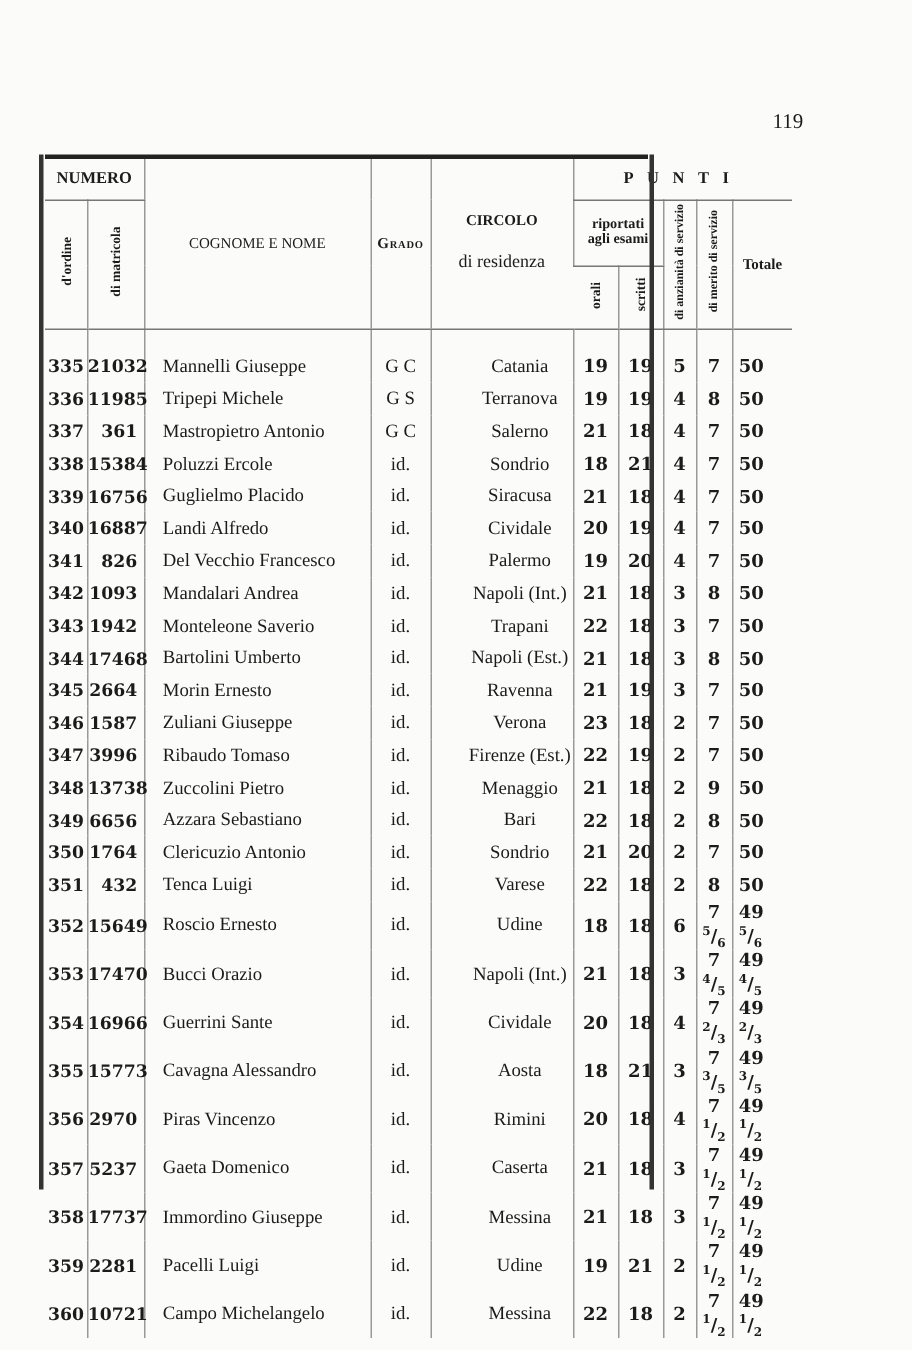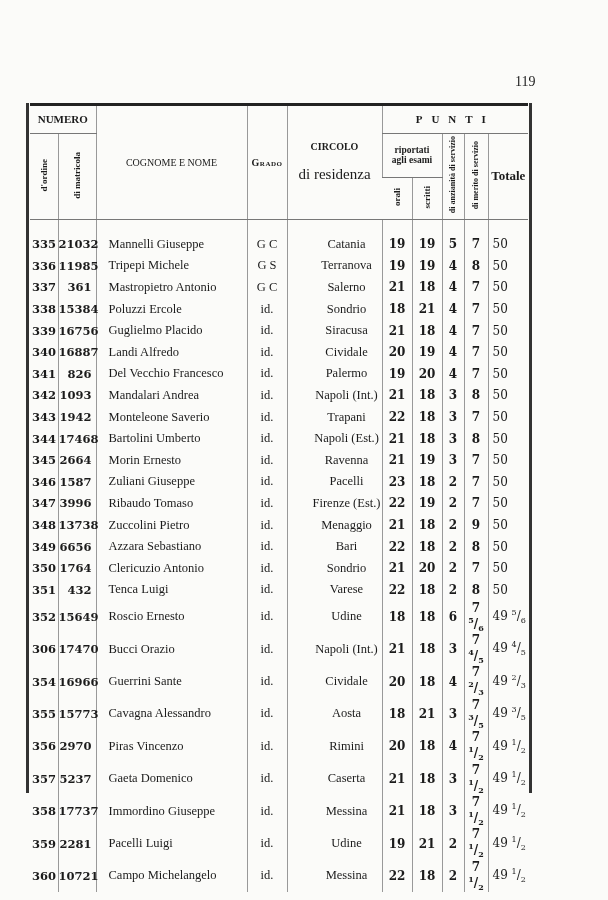--- a/index.html
+++ b/index.html
@@ -1,36 +1,36 @@
 <!DOCTYPE html>
 <html><head>
 <meta charset="utf-8">
 <style>
   html,body{margin:0;padding:0;background:#fbfbf9;}
   body{width:608px;height:900px;position:relative;overflow:hidden;font-family:"DejaVu Serif","Liberation Serif",serif;color:#1b1b1b;}
   .page-num{position:absolute;left:515px;top:74px;font-size:14px;font-weight:normal;font-family:"Liberation Serif",serif;}
-  .tbl{position:absolute;left:30px;top:103px;width:498px;border-top:3px solid #222;}
+  .tbl{position:absolute;left:30px;top:103px;width:402px;border-top:3px solid #222;}
   .tbl:before{content:"";position:absolute;left:-4px;top:-3px;width:3px;height:690px;background:#333;}
   .tbl:after{content:"";position:absolute;right:-4px;top:-3px;width:3px;height:690px;background:#333;}
   table{border-collapse:collapse;width:100%;table-layout:fixed;}
   th,td{border-left:1px solid #999;padding:0;font-weight:normal;}
   th:first-child,td:first-child{border-left:none;}
   thead th{border-bottom:1px solid #777;font-size:10px;text-align:center;vertical-align:middle;font-family:"Liberation Serif",serif;}
   .vert{writing-mode:vertical-rl;transform:rotate(180deg);font-size:9px;font-weight:bold;display:inline-block;line-height:10px;}
   .sc{font-variant:small-caps;font-size:10px;font-weight:bold;letter-spacing:0.5px;margin-top:20px;}
   .bold{font-weight:bold;}
   .punti{letter-spacing:9px;font-size:11px;}
   tbody td{height:21.6px;font-size:12.5px;font-family:"Liberation Serif",serif;}
   td.ord{text-align:left;padding-left:2px;font-size:11.5px;font-weight:bold;font-family:"DejaVu Serif",serif;}
   td.mat{text-align:right;padding-right:4px;font-size:11.5px;font-weight:bold;font-family:"DejaVu Serif",serif;}
   td.name{padding-left:12px;}
   td.grado{text-align:center;margin-left:47px;}
   td.circ{text-align:center;padding-left:24px;}
   td.num{text-align:center;font-weight:bold;font-size:12px;font-family:"DejaVu Serif",serif;}
-  td.tot{text-align:left;padding-left:4px;font-weight:normal;font-size:12px;font-family:"DejaVu Serif",serif;}
+  td.tot{text-align:left;padding-left:4px;font-weight:bold;font-size:12px;font-family:"DejaVu Serif",serif;}
   sup,sub{font-size:8px;}
   .first td{padding-top:14px;}
 </style>
 </head>
 <body>
 
 <div class="page-num">119</div>
 
 <div class="tbl">
 <table>
@@ -46,31 +46,31 @@
         <col style="width:24px">
         <col style="width:40px">
   </colgroup>
   <thead>
     <tr style="height:27px">
       <th colspan="2" class="bold" style="font-size:11px;">NUMERO</th>
       <th rowspan="3" style="font-size:10px;">COGNOME E NOME</th>
       <th rowspan="3" class="sc">Grado</th>
       <th rowspan="3">
         <div class="bold" style="font-size:10px;margin-bottom:14px;">CIRCOLO</div>
-        <div style="font-size:15px;">di residenza</div>
+        <div style="font-size:12px;">di residenza</div>
       </th>
       <th colspan="5" class="punti bold">PUNTI</th>
     </tr>
     <tr style="height:44px">
       <th rowspan="2"><span class="vert">d'ordine</span></th>
       <th rowspan="2"><span class="vert">di matricola</span></th>
       <th colspan="2" style="font-size:9.5px;font-weight:bold;padding:0 6px;">riportati agli esami</th>
       <th rowspan="2"><span class="vert" style="font-size:8px;">di anzianità di servizio</span></th>
       <th rowspan="2"><span class="vert" style="font-size:8px;">di merito di servizio</span></th>
-      <th rowspan="2" class="bold" style="font-size:13px;">Totale</th>
+      <th rowspan="2" class="bold" style="font-size:10px;">Totale</th>
     </tr>
     <tr style="height:42px">
       <th><span class="vert">orali</span></th>
       <th><span class="vert">scritti</span></th>
     </tr>
   </thead>
   <tbody id="rows">
         <tr class="first">
           <td class="ord">335</td>
           <td class="mat">21032</td>
@@ -201,21 +201,21 @@
           <td class="num">19</td>
           <td class="num">3</td>
           <td class="num">7</td>
           <td class="tot">50</td>
         </tr>
         <tr>
           <td class="ord">346</td>
           <td class="mat">1587</td>
           <td class="name">Zuliani Giuseppe</td>
           <td class="grado">id.</td>
-          <td class="circ">Pacelli</td>
+          <td class="circ">Verona</td>
           <td class="num">23</td>
           <td class="num">18</td>
           <td class="num">2</td>
           <td class="num">7</td>
           <td class="tot">50</td>
         </tr>
         <tr>
           <td class="ord">347</td>
           <td class="mat">3996</td>
           <td class="name">Ribaudo Tomaso</td>
@@ -281,21 +281,21 @@
           <td class="name">Roscio Ernesto</td>
           <td class="grado">id.</td>
           <td class="circ">Udine</td>
           <td class="num">18</td>
           <td class="num">18</td>
           <td class="num">6</td>
           <td class="num">7 <sup>5</sup>/<sub>6</sub></td>
           <td class="tot">49 <sup>5</sup>/<sub>6</sub></td>
         </tr>
         <tr>
-          <td class="ord">306</td>
+          <td class="ord">353</td>
           <td class="mat">17470</td>
           <td class="name">Bucci Orazio</td>
           <td class="grado">id.</td>
           <td class="circ">Napoli (Int.)</td>
           <td class="num">21</td>
           <td class="num">18</td>
           <td class="num">3</td>
           <td class="num">7 <sup>4</sup>/<sub>5</sub></td>
           <td class="tot">49 <sup>4</sup>/<sub>5</sub></td>
         </tr>

